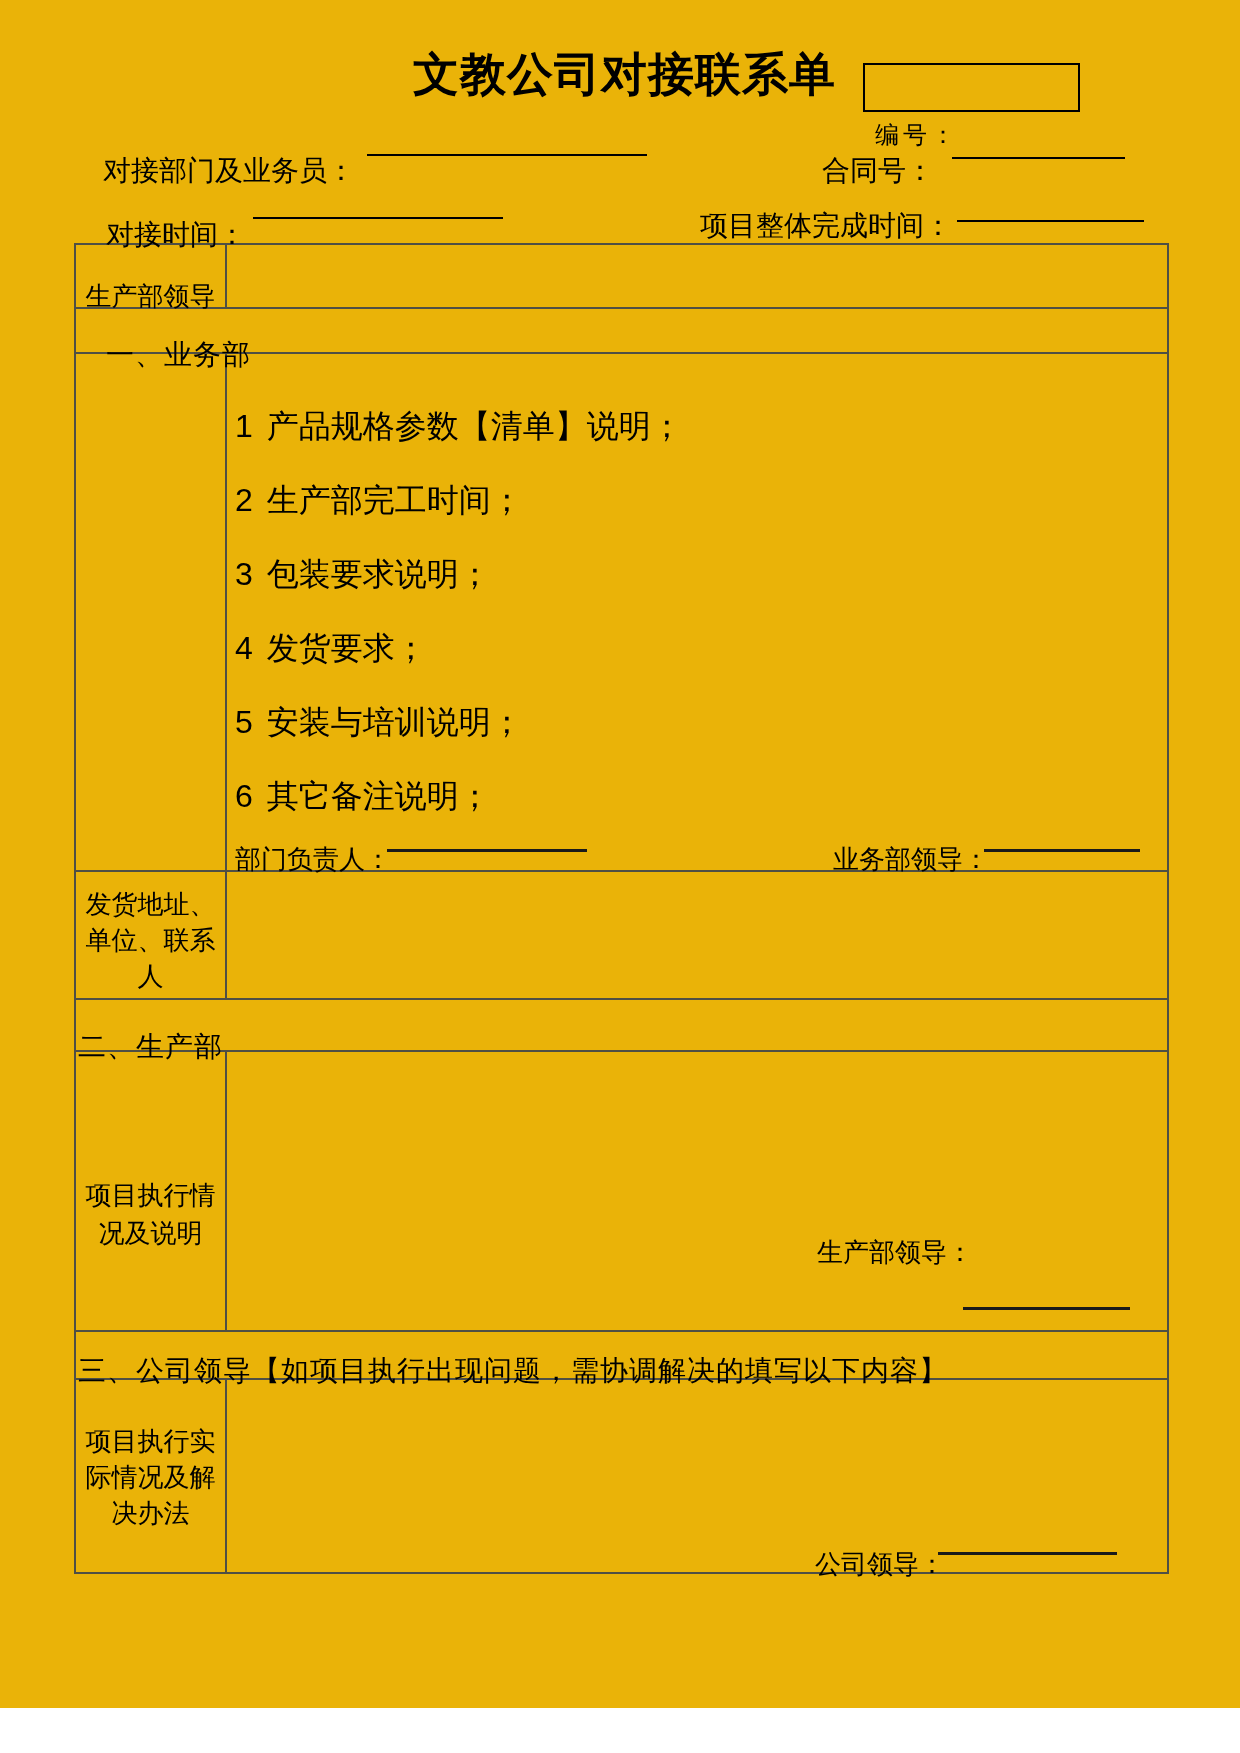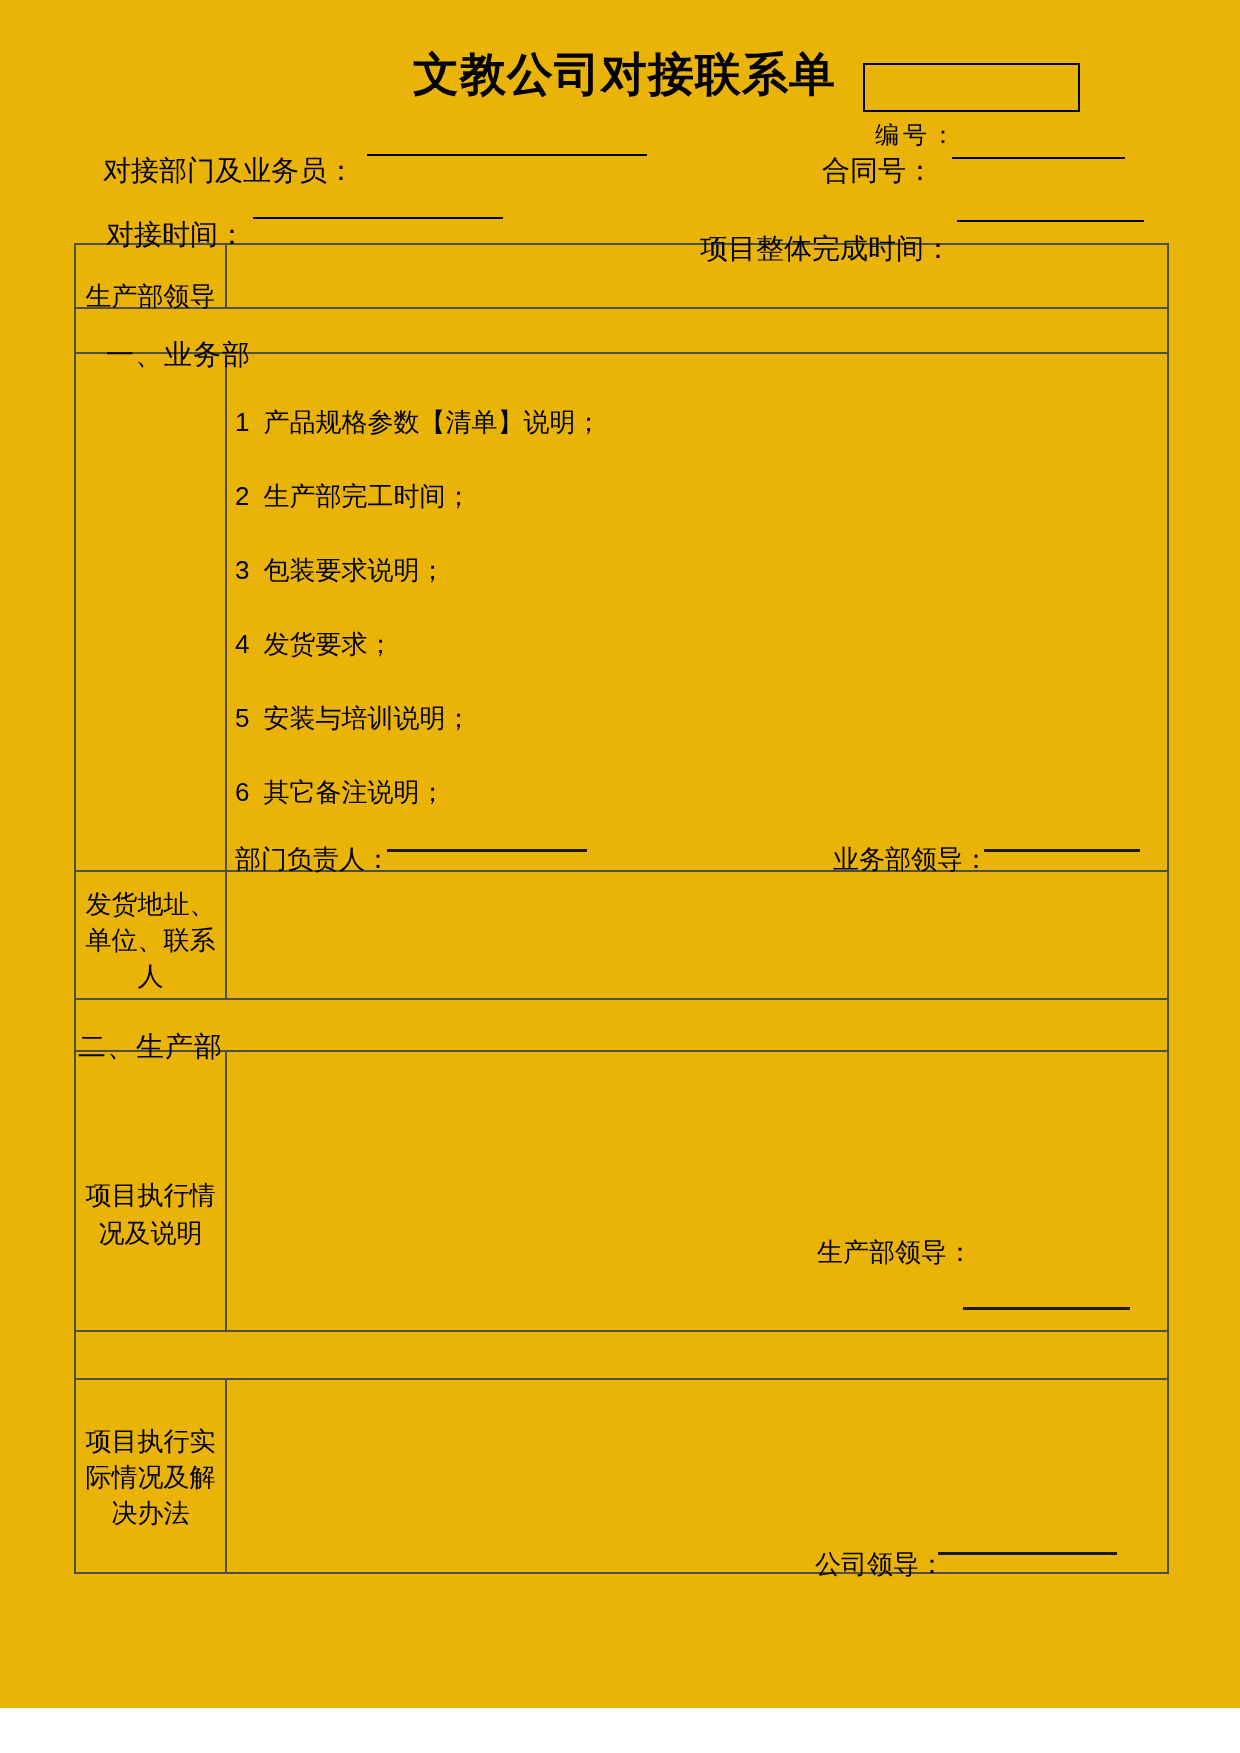--- a/index.html
+++ b/index.html
@@ -23,21 +23,21 @@
   .tline-h{position:absolute;left:74px;width:1095px;height:2px;background:#4f4f45;z-index:1;}
   .tline-v{position:absolute;left:225px;width:2px;background:#4f4f45;z-index:1;}
   .table-frame{
     position:absolute;left:74px;top:243px;width:1095px;height:1331px;
     border:2px solid #4f4f45;box-sizing:border-box;z-index:1;background:transparent;
   }
   .num-box{
     position:absolute;left:863px;top:63px;width:217px;height:49px;
     border:2px solid #000;box-sizing:border-box;background:transparent;z-index:3;
   }
-  .item{position:absolute;font-size:26px;z-index:2;text-align:center;}
+  .item{position:absolute;font-size:32px;z-index:2;text-align:center;}
   .item .no{display:inline-block;}
   .item .txt{display:inline-block;margin-left:14px;}
   .fill-cell{position:absolute;z-index:0;background:transparent;}
 </style>
 </head>
 <body>
 
 <div id="page">
 
   <div class="t title" style="left:413px;top:48px;">文教公司对接联系单</div>
@@ -46,21 +46,21 @@
 
   <div class="num-box"></div>
 
   <div class="t fld" style="left:103px;top:155px;">对接部门及业务员：</div>
   <div class="blank-line" style="left:367px;top:154px;width:280px;"></div>
   <div class="t fld" style="left:822px;top:155px;">合同号：</div>
   <div class="blank-line" style="left:952px;top:157px;width:173px;"></div>
 
   <div class="t fld" style="left:106px;top:219px;">对接时间：</div>
   <div class="blank-line" style="left:253px;top:217px;width:250px;"></div>
-  <div class="t fld" style="left:700px;top:233px;">项目整体完成时间：</div>
+  <div class="t fld" style="left:700px;top:210px;">项目整体完成时间：</div>
   <div class="blank-line" style="left:957px;top:220px;width:187px;"></div>
 
   <div class="table-frame"></div>
   <div class="tline-h" style="top:307px;"></div>
   <div class="tline-h" style="top:352px;"></div>
   <div class="tline-h" style="top:870px;"></div>
   <div class="tline-h" style="top:998px;"></div>
   <div class="tline-h" style="top:1050px;"></div>
   <div class="tline-h" style="top:1330px;"></div>
   <div class="tline-h" style="top:1378px;"></div>
@@ -112,20 +112,21 @@
   <div class="t sec" style="left:78px;top:1031px;">二、生产部</div>
 
   <div class="cell-label" style="top:1176px;line-height:38px;">
     <div>项目执行情</div>
     <div>况及说明</div>
   </div>
 
   <div class="t body" style="left:817px;top:1238px;">生产部领导：</div>
   <div class="sig-line" style="left:963px;top:1307px;width:167px;"></div>
 
+  <div class="t sec" style="left:78px;top:1355px;">三、公司领导【如项目执行出现问题，需协调解决的填写以下内容】</div>
 
   <div class="cell-label" style="top:1423px;line-height:36px;">
     <div>项目执行实</div>
     <div>际情况及解</div>
     <div>决办法</div>
   </div>
 
   <div class="t body" style="left:815px;top:1550px;">公司领导：</div>
   <div class="sig-line" style="left:938px;top:1552px;width:179px;"></div>
 

